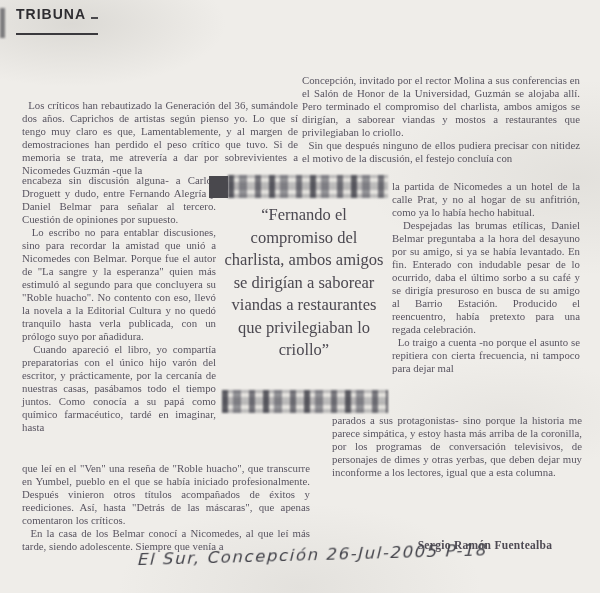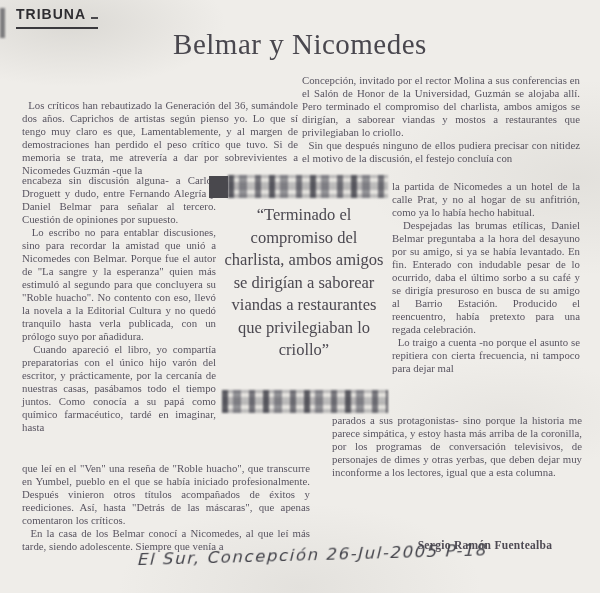--- a/index.html
+++ b/index.html
@@ -19,21 +19,21 @@
       radial-gradient(200px 80px at 85% 70%, rgba(175,173,168,.12), rgba(175,173,168,0) 70%);
   }
   .edge-smudge{
     position:absolute;left:0;top:8px;width:5px;height:30px;
     background:#5a5a5e;filter:blur(1.2px);opacity:.75;
   }
   .tribuna{
     position:absolute;left:16px;top:6px;
     font-family:"Liberation Sans","DejaVu Sans",sans-serif;
     font-weight:bold;font-size:14px;letter-spacing:1px;color:#2e2d31;
-    border-bottom:2.5px solid #3a393d;padding-bottom:5px;
+    border-bottom:2.5px solid #3a393d;padding-bottom:11px;
     filter:blur(.3px);
   }
   .tribuna::after{
     content:"";display:inline-block;width:7px;height:2.5px;background:#4a494d;
     margin-left:5px;vertical-align:baseline;filter:blur(.4px);
   }
   .title-row{position:absolute;left:0;top:28px;width:600px;text-align:center;}
   .title{
     display:inline-block;font-size:29px;color:#49474e;letter-spacing:.5px;
     filter:blur(.45px);font-weight:500;
@@ -81,23 +81,20 @@
 </style>
 </head>
 <body>
 
 <div class="scan">
 
   <div class="edge-smudge"></div>
 
   <div class="tribuna">TRIBUNA</div>
 
-  <div class="title-row">
-    <span class="title">Belmar y Nicomedes</span>
-  </div>
 
   <div class="col" style="left:22px;top:79px;width:276px;margin-top:20px;">&nbsp;&nbsp;Los críticos han rebautizado la Generación del 36, sumándole dos años. Caprichos de artistas según pienso yo. Lo que sí tengo muy claro es que, Lamentablemente, y al margen de demostraciones han perdido el peso crítico que tuvo. Si de memoria se trata, me atrevería a dar por sobrevivientes a Nicomedes Guzmán -que la</div>
 
   <div class="col" style="left:22px;top:174px;width:194px;">encabeza sin discusión alguna- a Carlos Droguett y dudo, entre Fernando Alegría y Daniel Belmar para señalar al tercero. Cuestión de opiniones por supuesto.
 &nbsp;&nbsp;Lo escribo no para entablar discusiones, sino para recordar la amistad que unió a Nicomedes con Belmar. Porque fue el autor de "La sangre y la esperanza" quien más estimuló al segundo para que concluyera su "Roble huacho". No contento con eso, llevó la novela a la Editorial Cultura y no quedó tranquilo hasta verla publicada, con un prólogo suyo por añadidura.
 &nbsp;&nbsp;Cuando apareció el libro, yo compartía preparatorias con el único hijo varón del escritor, y prácticamente, por la cercanía de nuestras casas, pasábamos todo el tiempo juntos. Como conocía a su papá como químico farmacéutico, tardé en imaginar, hasta</div>
 
   <div class="col" style="left:22px;top:462px;width:288px;">que leí en el "Ven" una reseña de "Roble huacho", que transcurre en Yumbel, pueblo en el que se había iniciado profesionalmente. Después vinieron otros títulos acompañados de éxitos y reediciones. Así, hasta "Detrás de las máscaras", que apenas comentaron los críticos.
 &nbsp;&nbsp;En la casa de los Belmar conocí a Nicomedes, al que leí más tarde, siendo adolescente. Siempre que venía a</div>
 
@@ -106,21 +103,21 @@
 &nbsp;&nbsp;Lo traigo a cuenta -no porque el asunto se repitiera con cierta frecuencia, ni tampoco para dejar mal</div>
 
   <div class="col" style="left:302px;top:74px;width:278px;">Concepción, invitado por el rector Molina a sus conferencias en el Salón de Honor de la Universidad, Guzmán se alojaba allí. Pero terminado el compromiso del charlista, ambos amigos se dirigían, a saborear viandas y mostos a restaurantes que privilegiaban lo criollo.
 &nbsp;&nbsp;Sin que después ninguno de ellos pudiera precisar con nitidez el motivo de la discusión, el festejo concluía con</div>
 
   <div class="col" style="left:332px;top:414px;width:250px;">parados a sus protagonistas- sino porque la historia me parece simpática, y estoy hasta más arriba de la coronilla, por los programas de conversación televisivos, de personajes de dimes y otras yerbas, que deben dejar muy inconforme a los lectores, igual que a esta columna.</div>
 
   <div class="redaction-square"></div>
   <div class="pixel-bar bar-top"></div>
 
-  <div class="quote">“Terminado el compromiso del charlista, ambos amigos se dirigían a saborear viandas a restaurantes que privilegiaban lo criollo”</div>
+  <div class="quote">“Fernando el compromiso del charlista, ambos amigos se dirigían a saborear viandas a restaurantes que privilegiaban lo criollo”</div>
 
   <div class="pixel-bar bar-bottom"></div>
 
   <div class="byline">Sergio Ramón Fuentealba</div>
 
   <div class="handwritten">El Sur, Concepción 26-Jul-2005 P-18</div>
 
 </div>
 
 </body></html>

